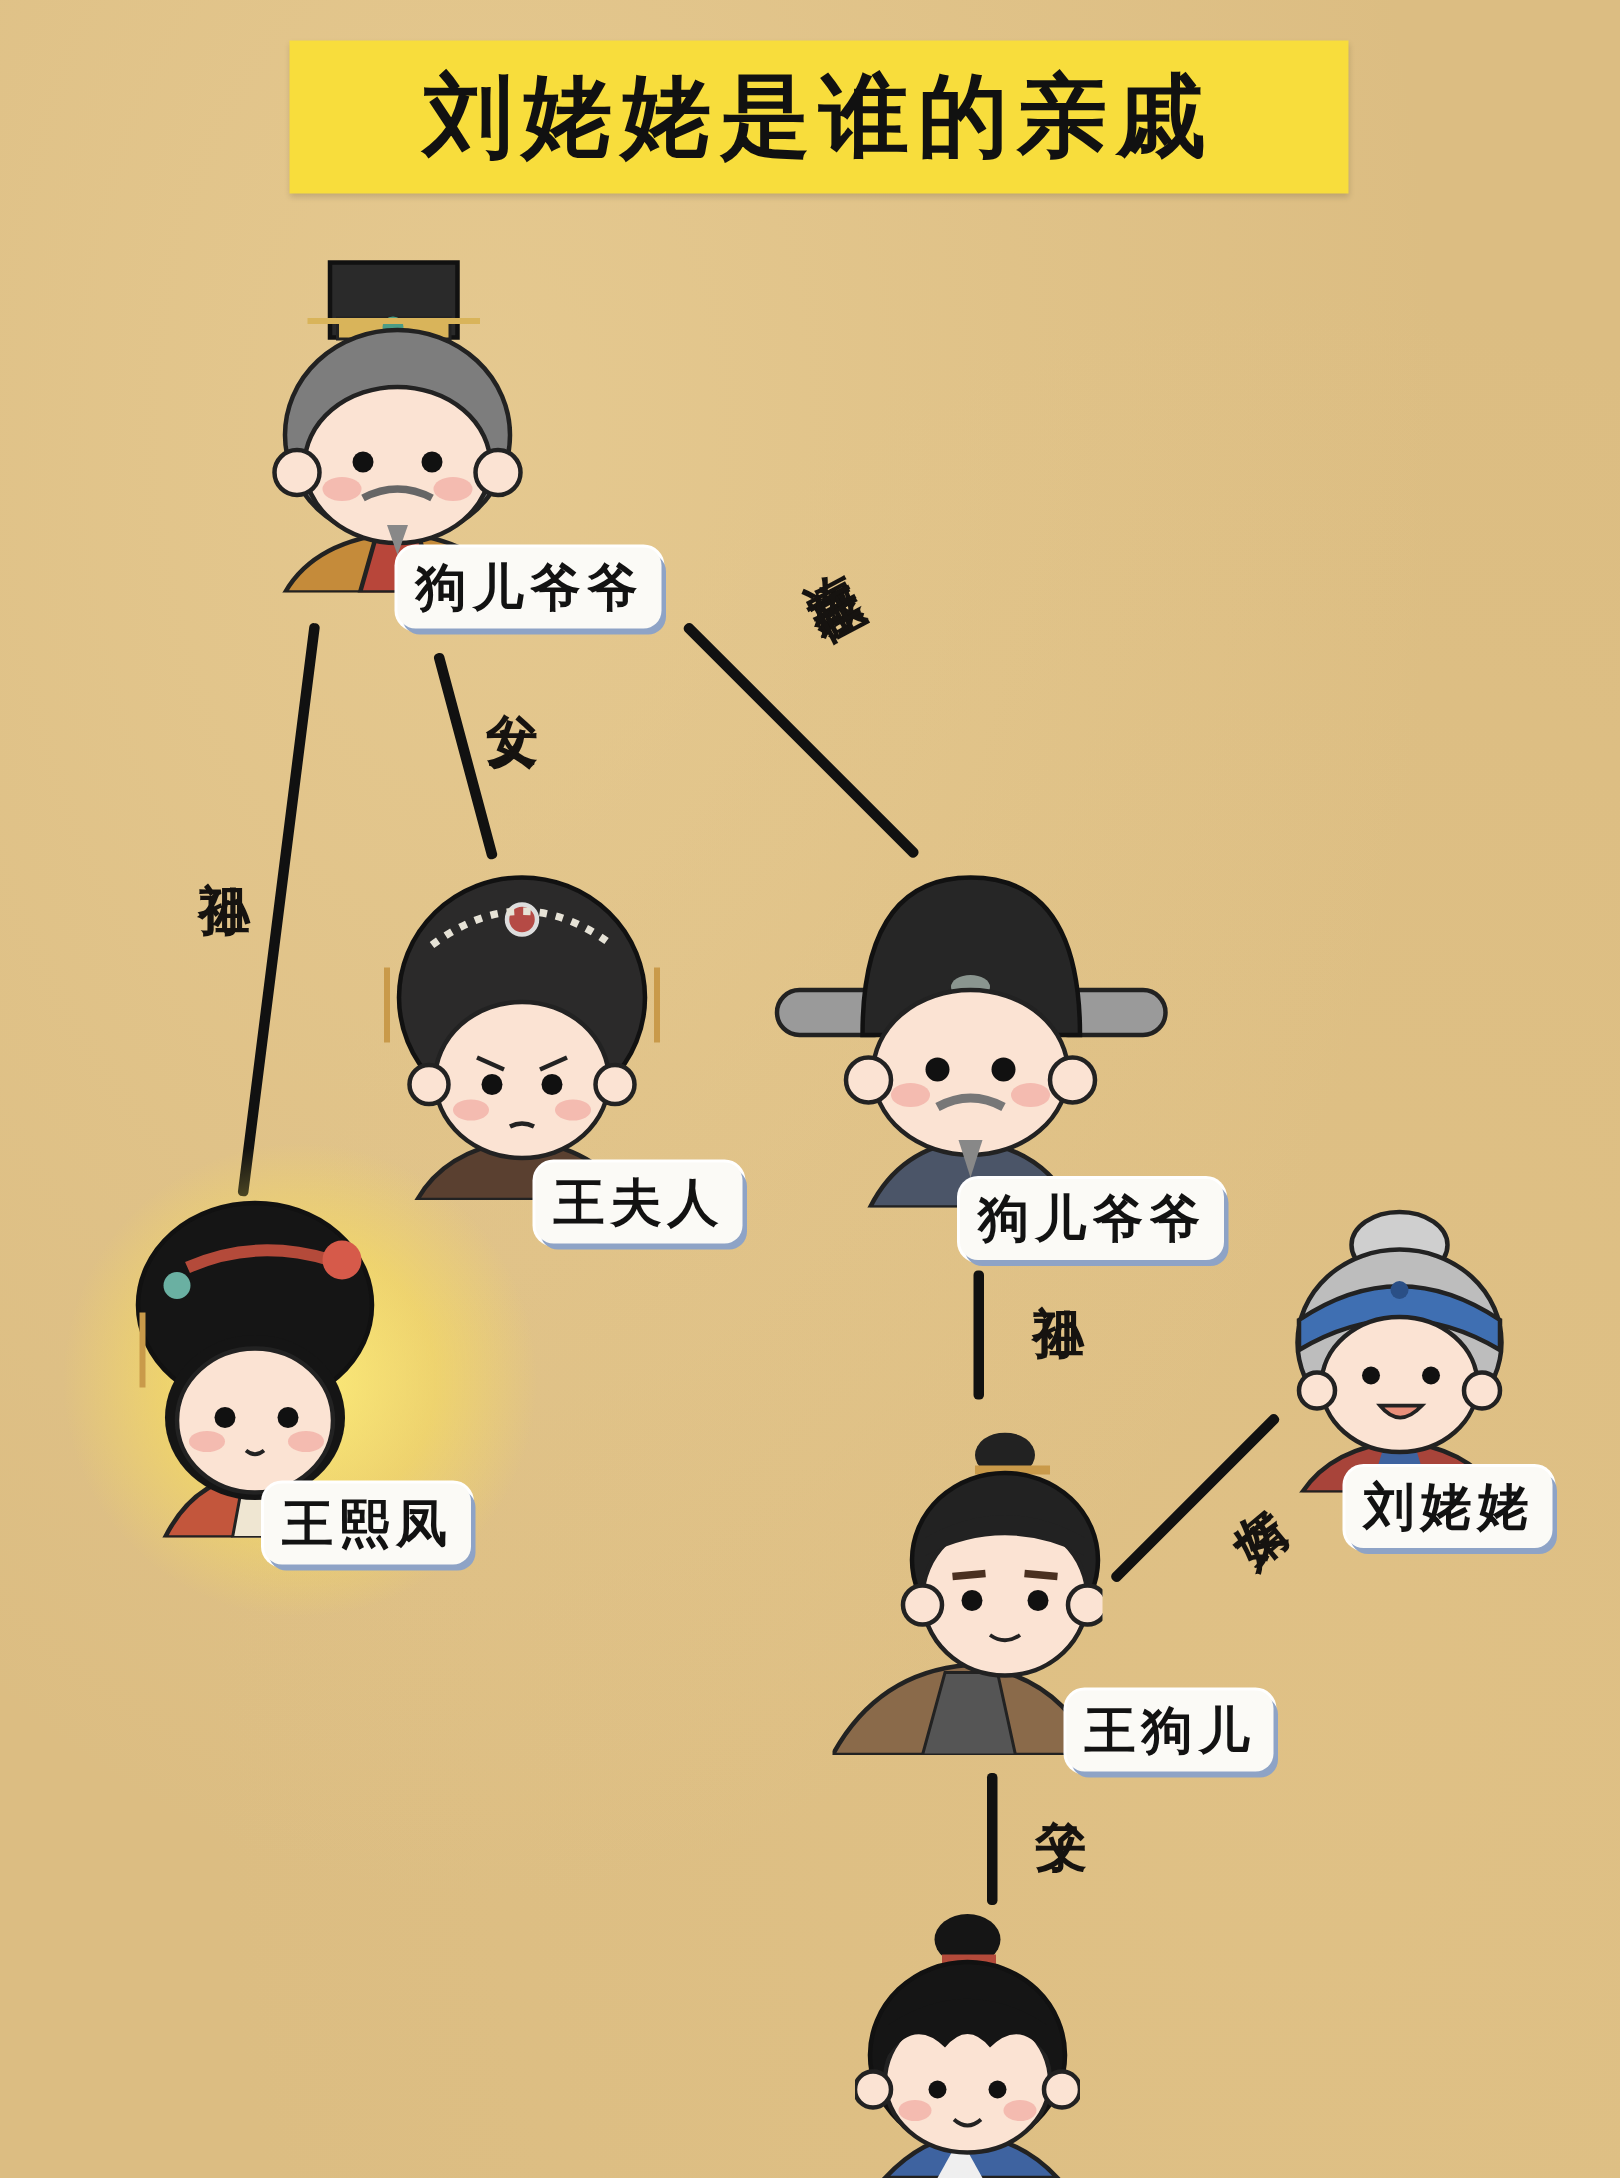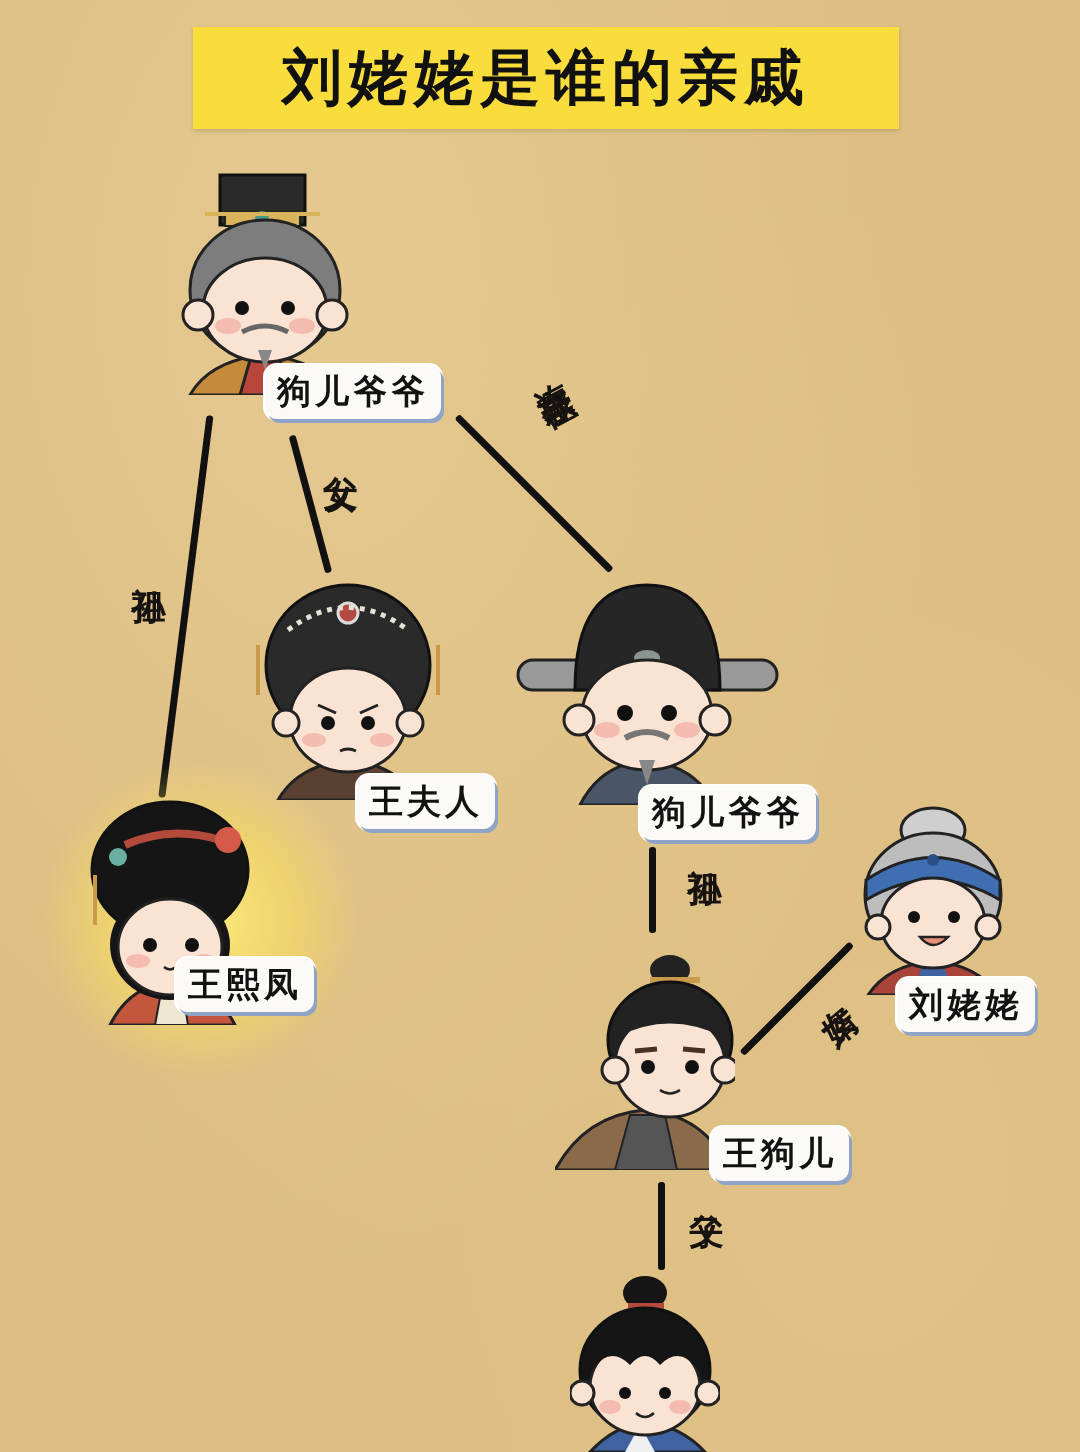--- a/index.html
+++ b/index.html
@@ -126,21 +126,21 @@
   <circle cx="48" cy="62" r="9" fill="#6ab0a2"></circle>
   <line x1="25" y1="80" x2="25" y2="130" stroke="#c99a4a" stroke-width="4"></line>
   <ellipse cx="100" cy="150" rx="60" ry="55" fill="#151515"></ellipse>
   <ellipse cx="100" cy="152" rx="52" ry="48" fill="#fbe3d3" stroke="#222" stroke-width="3"></ellipse>
   <circle cx="80" cy="150" r="7" fill="#111"></circle>
   <circle cx="122" cy="150" r="7" fill="#111"></circle>
   <ellipse cx="68" cy="166" rx="12" ry="7" fill="#f2b0a8" opacity="0.8"></ellipse>
   <ellipse cx="134" cy="166" rx="12" ry="7" fill="#f2b0a8" opacity="0.8"></ellipse>
   <path d="M94 172 Q100 177 106 172" stroke="#222" stroke-width="2.5" fill="none"></path>
 </svg>
-<div class="name" style="left:176px;top:958px;">王熙凤</div>
+<div class="name" style="left:176px;top:989px;">王熙凤</div>
 
 <svg class="avatar" style="left:858px;top:805px;" width="150" height="190" viewBox="0 0 150 190">
   <path d="M10 190 Q30 160 75 156 Q120 160 140 190 Z" fill="#a8443a" stroke="#222" stroke-width="3"></path>
   <path d="M55 190 L65 158 L85 158 L95 190 Z" fill="#3e63a0"></path>
   <ellipse cx="75" cy="25" rx="32" ry="22" fill="#cfcfcf" stroke="#222" stroke-width="3"></ellipse>
   <ellipse cx="75" cy="90" rx="68" ry="62" fill="#bdbdbd" stroke="#222" stroke-width="3"></ellipse>
   <path d="M8 75 Q75 30 142 75 L142 95 Q75 55 8 95 Z" fill="#3f6fb2" stroke="#222" stroke-width="3"></path>
   <circle cx="75" cy="55" r="6" fill="#2a4f86"></circle>
   <ellipse cx="75" cy="118" rx="52" ry="45" fill="#fbe3d3" stroke="#222" stroke-width="3"></ellipse>
   <circle cx="20" cy="122" r="12" fill="#fbe3d3" stroke="#222" stroke-width="3"></circle>

